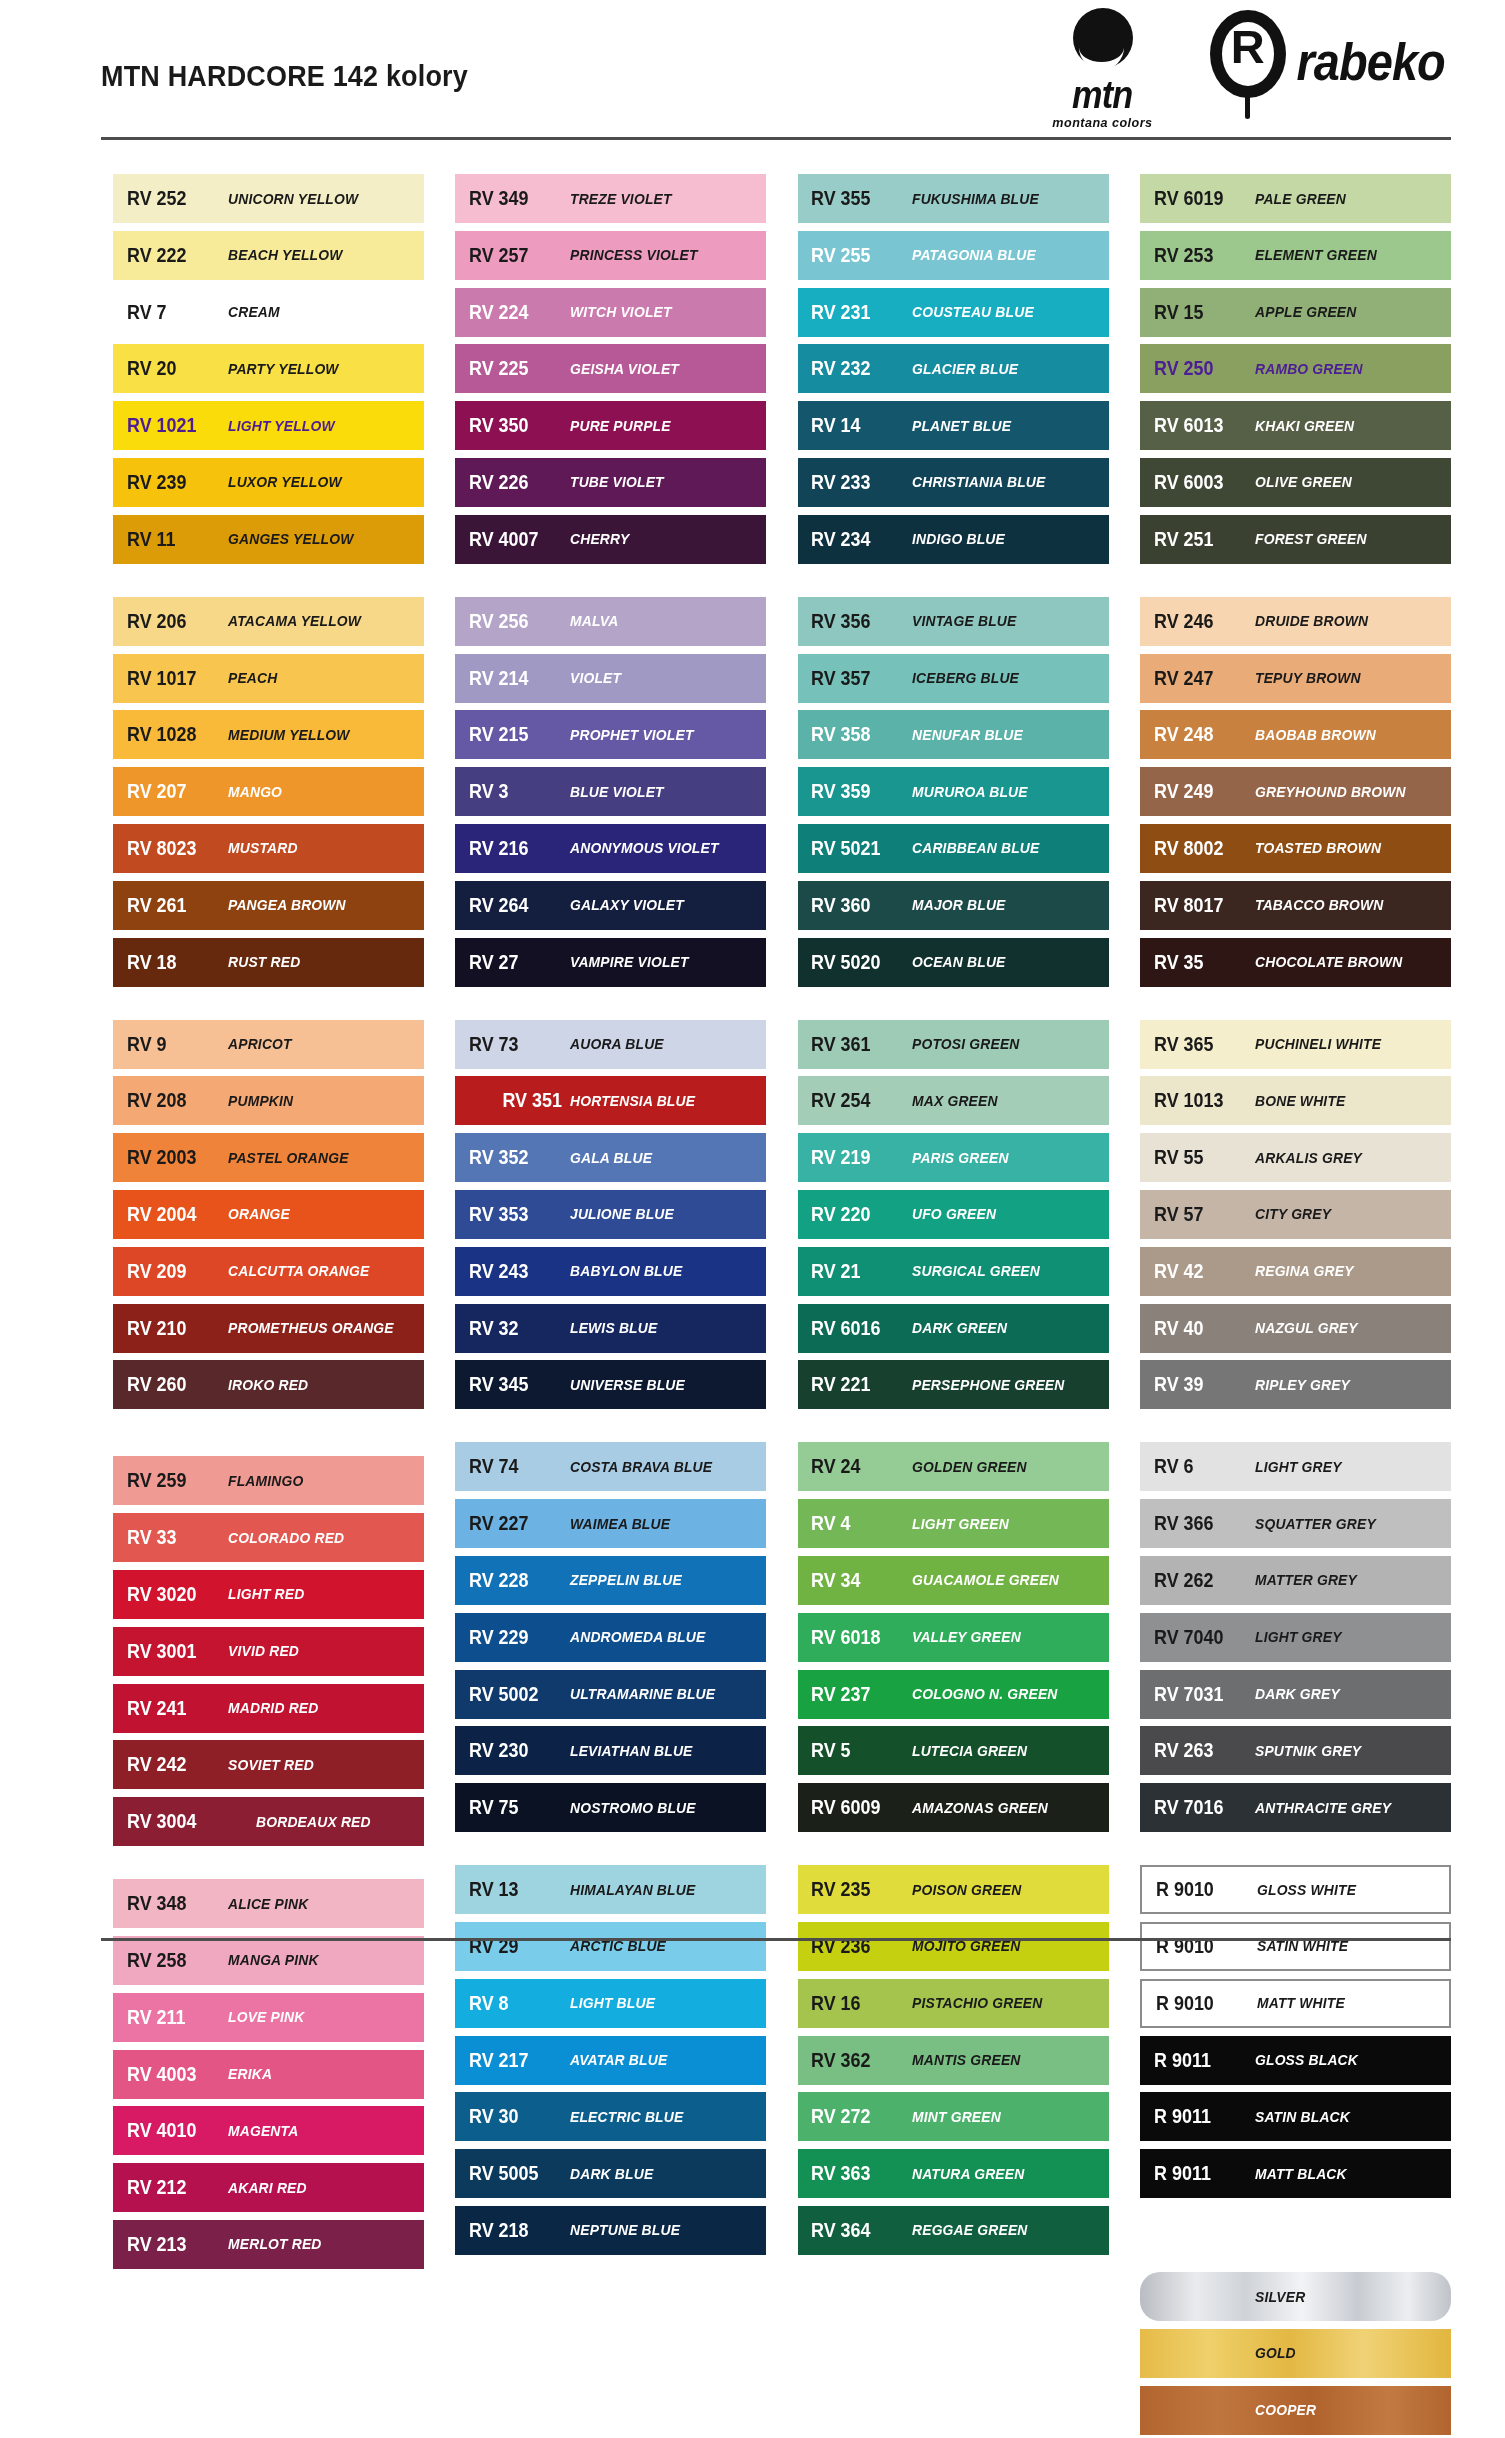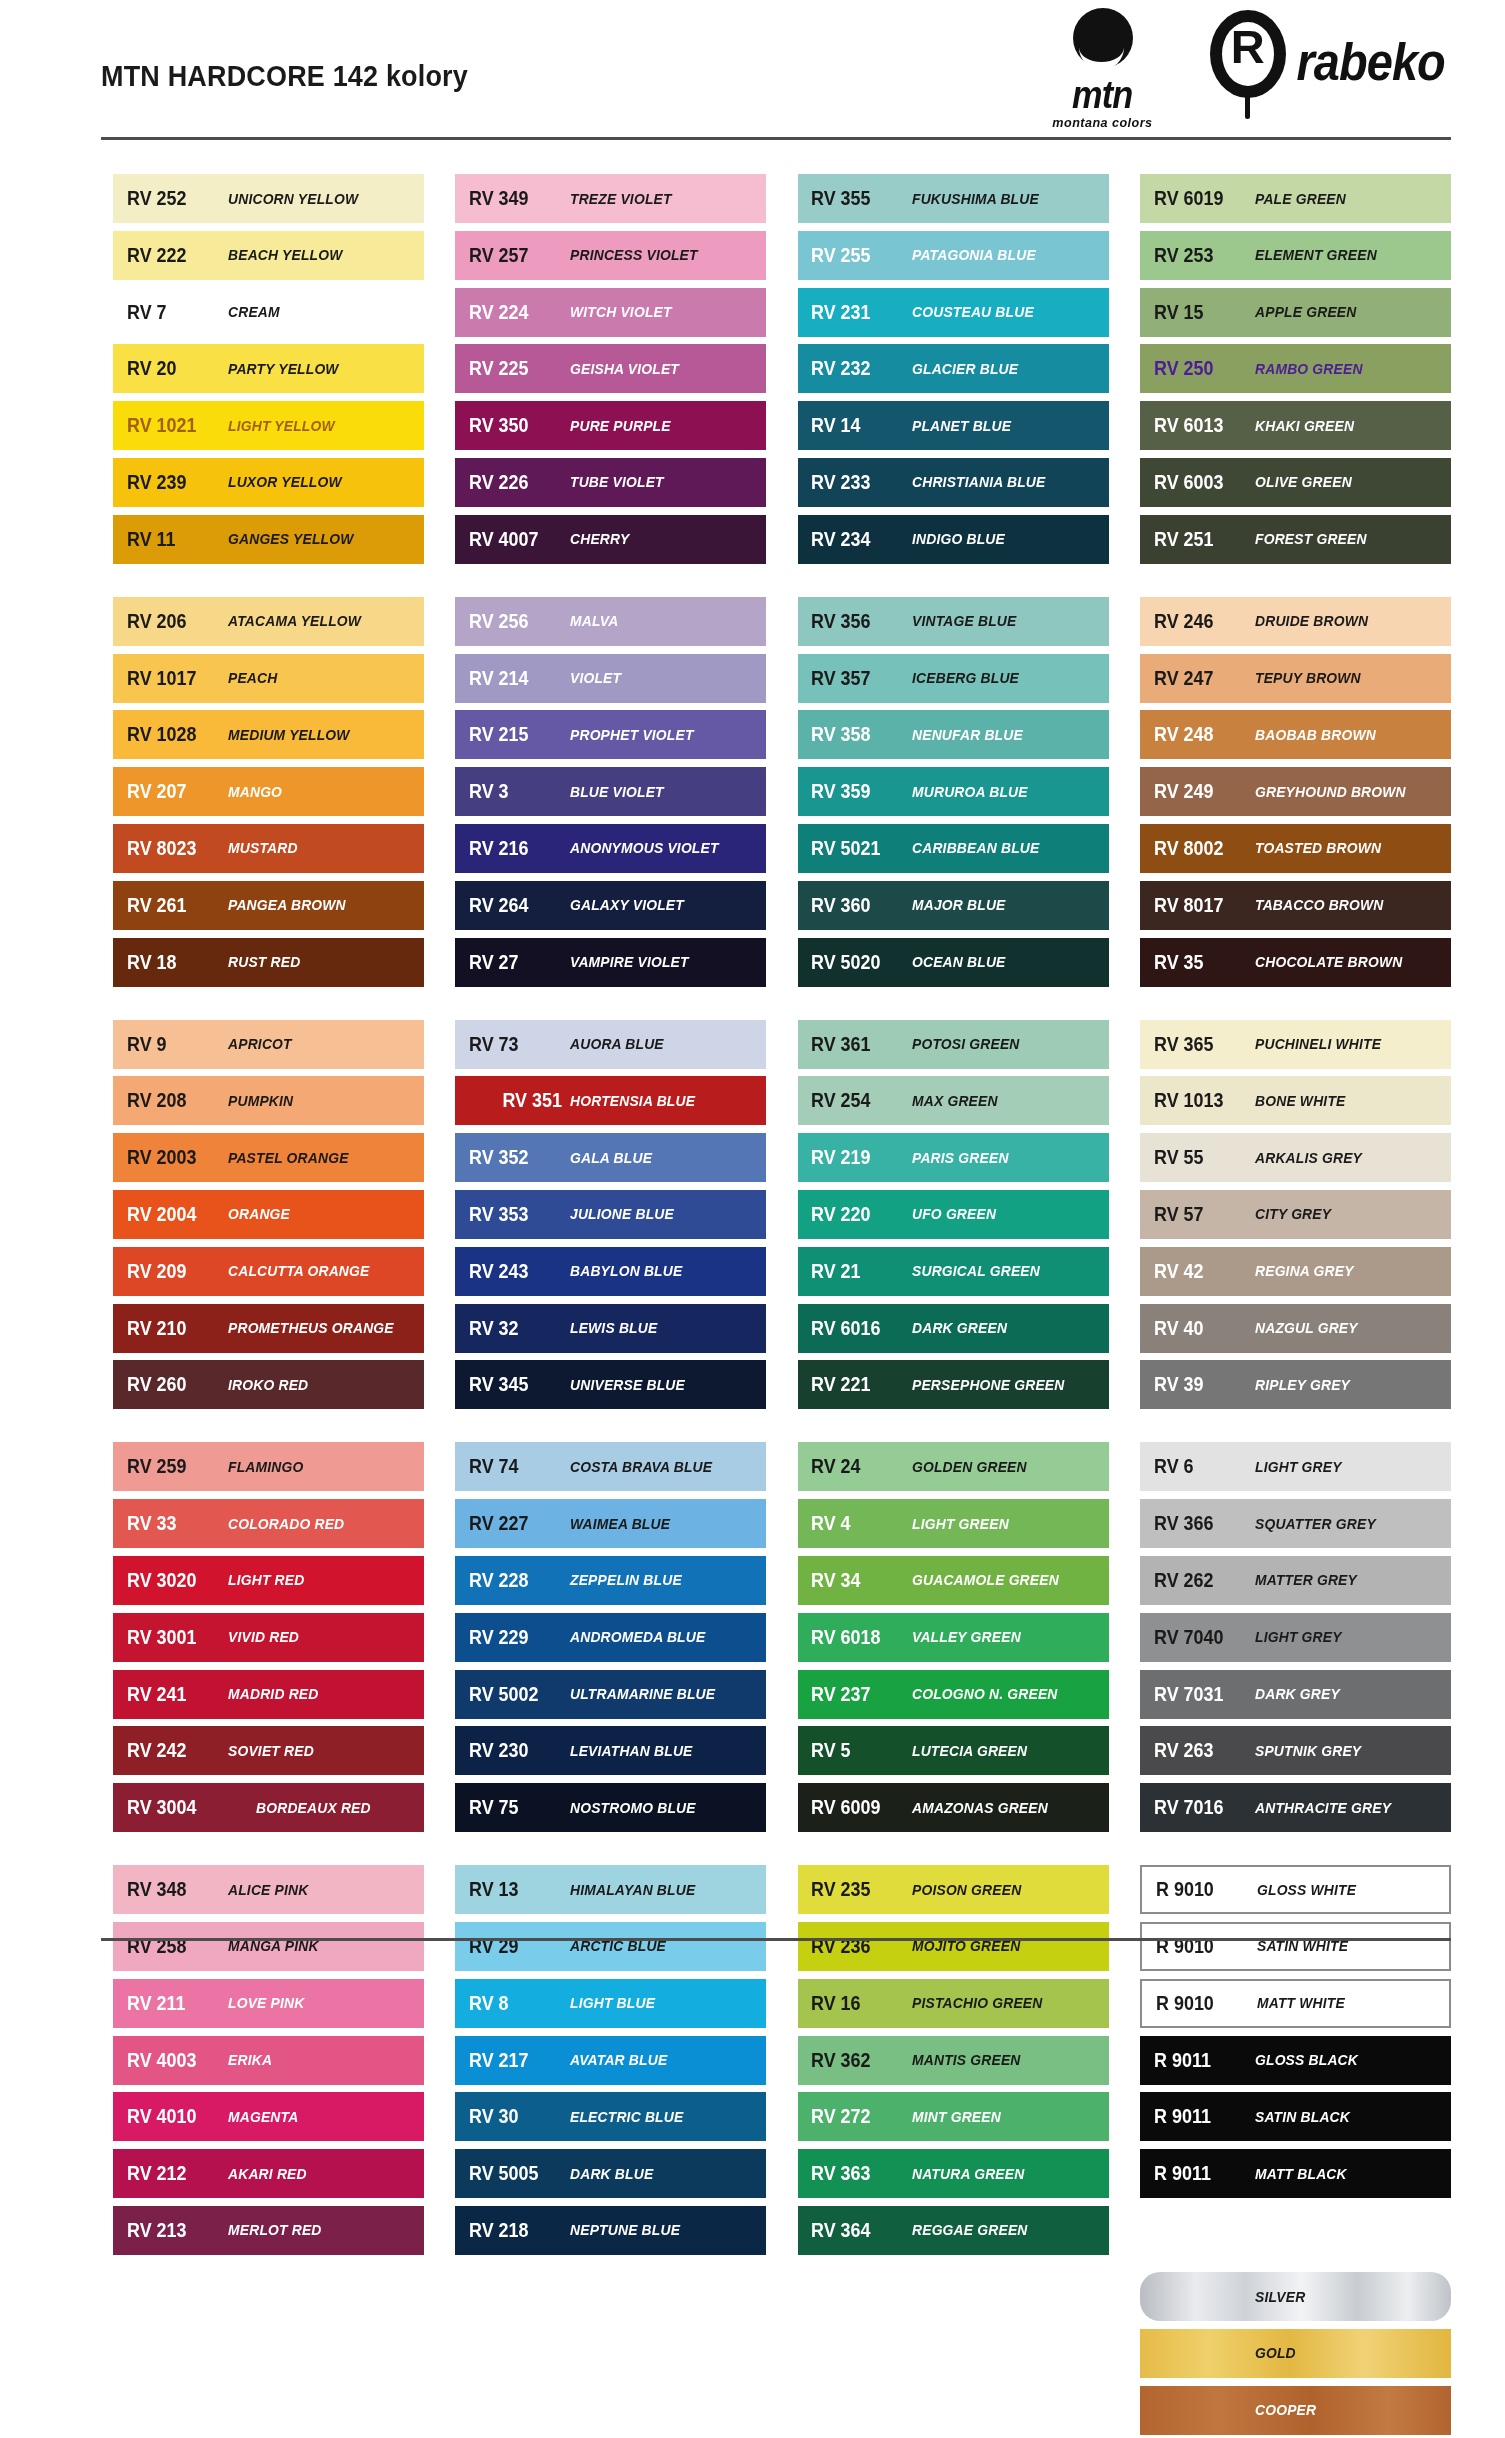--- a/index.html
+++ b/index.html
@@ -143,21 +143,21 @@
             <span class="nm">BEACH YELLOW</span>
           </div>
           <div class="swatch" style="color: rgb(26, 26, 26);">
             <span class="code">RV 7</span>
             <span class="nm">CREAM</span>
           </div>
           <div class="swatch" style="background-color: rgb(249, 224, 69); color: rgb(26, 26, 26);">
             <span class="code">RV 20</span>
             <span class="nm">PARTY YELLOW</span>
           </div>
-          <div class="swatch" style="background-color: rgb(251, 220, 11); color: #a16207;">
+          <div class="swatch" style="background-color: rgb(251, 220, 11); color: #4c1d95;">
             <span class="code">RV 1021</span>
             <span class="nm">LIGHT YELLOW</span>
           </div>
           <div class="swatch" style="background-color: rgb(246, 194, 11); color: rgb(26, 26, 26);">
             <span class="code">RV 239</span>
             <span class="nm">LUXOR YELLOW</span>
           </div>
           <div class="swatch" style="background-color: rgb(220, 156, 8); color: rgb(26, 26, 26);">
             <span class="code">RV 11</span>
             <span class="nm">GANGES YELLOW</span>
@@ -217,21 +217,21 @@
           <div class="swatch" style="background-color: rgb(140, 33, 26); color: rgb(255, 255, 255);">
             <span class="code">RV 210</span>
             <span class="nm">PROMETHEUS ORANGE</span>
           </div>
           <div class="swatch" style="background-color: rgb(88, 40, 42); color: rgb(255, 255, 255);">
             <span class="code">RV 260</span>
             <span class="nm">IROKO RED</span>
           </div>
         </div>
         <div class="group">
-          <div class="swatch" style="background-color: rgb(240, 154, 148); color: rgb(26, 26, 26);">
+          <div class="swatch" style="background-color: rgb(240, 154, 148); color: rgb(26, 26, 26); margin-top: 14px;">
             <span class="code">RV 259</span>
             <span class="nm">FLAMINGO</span>
           </div>
           <div class="swatch" style="background-color: rgb(226, 87, 79); color: rgb(255, 255, 255);">
             <span class="code">RV 33</span>
             <span class="nm">COLORADO RED</span>
           </div>
           <div class="swatch" style="background-color: rgb(210, 19, 46); color: rgb(255, 255, 255);">
             <span class="code">RV 3020</span>
             <span class="nm">LIGHT RED</span>

